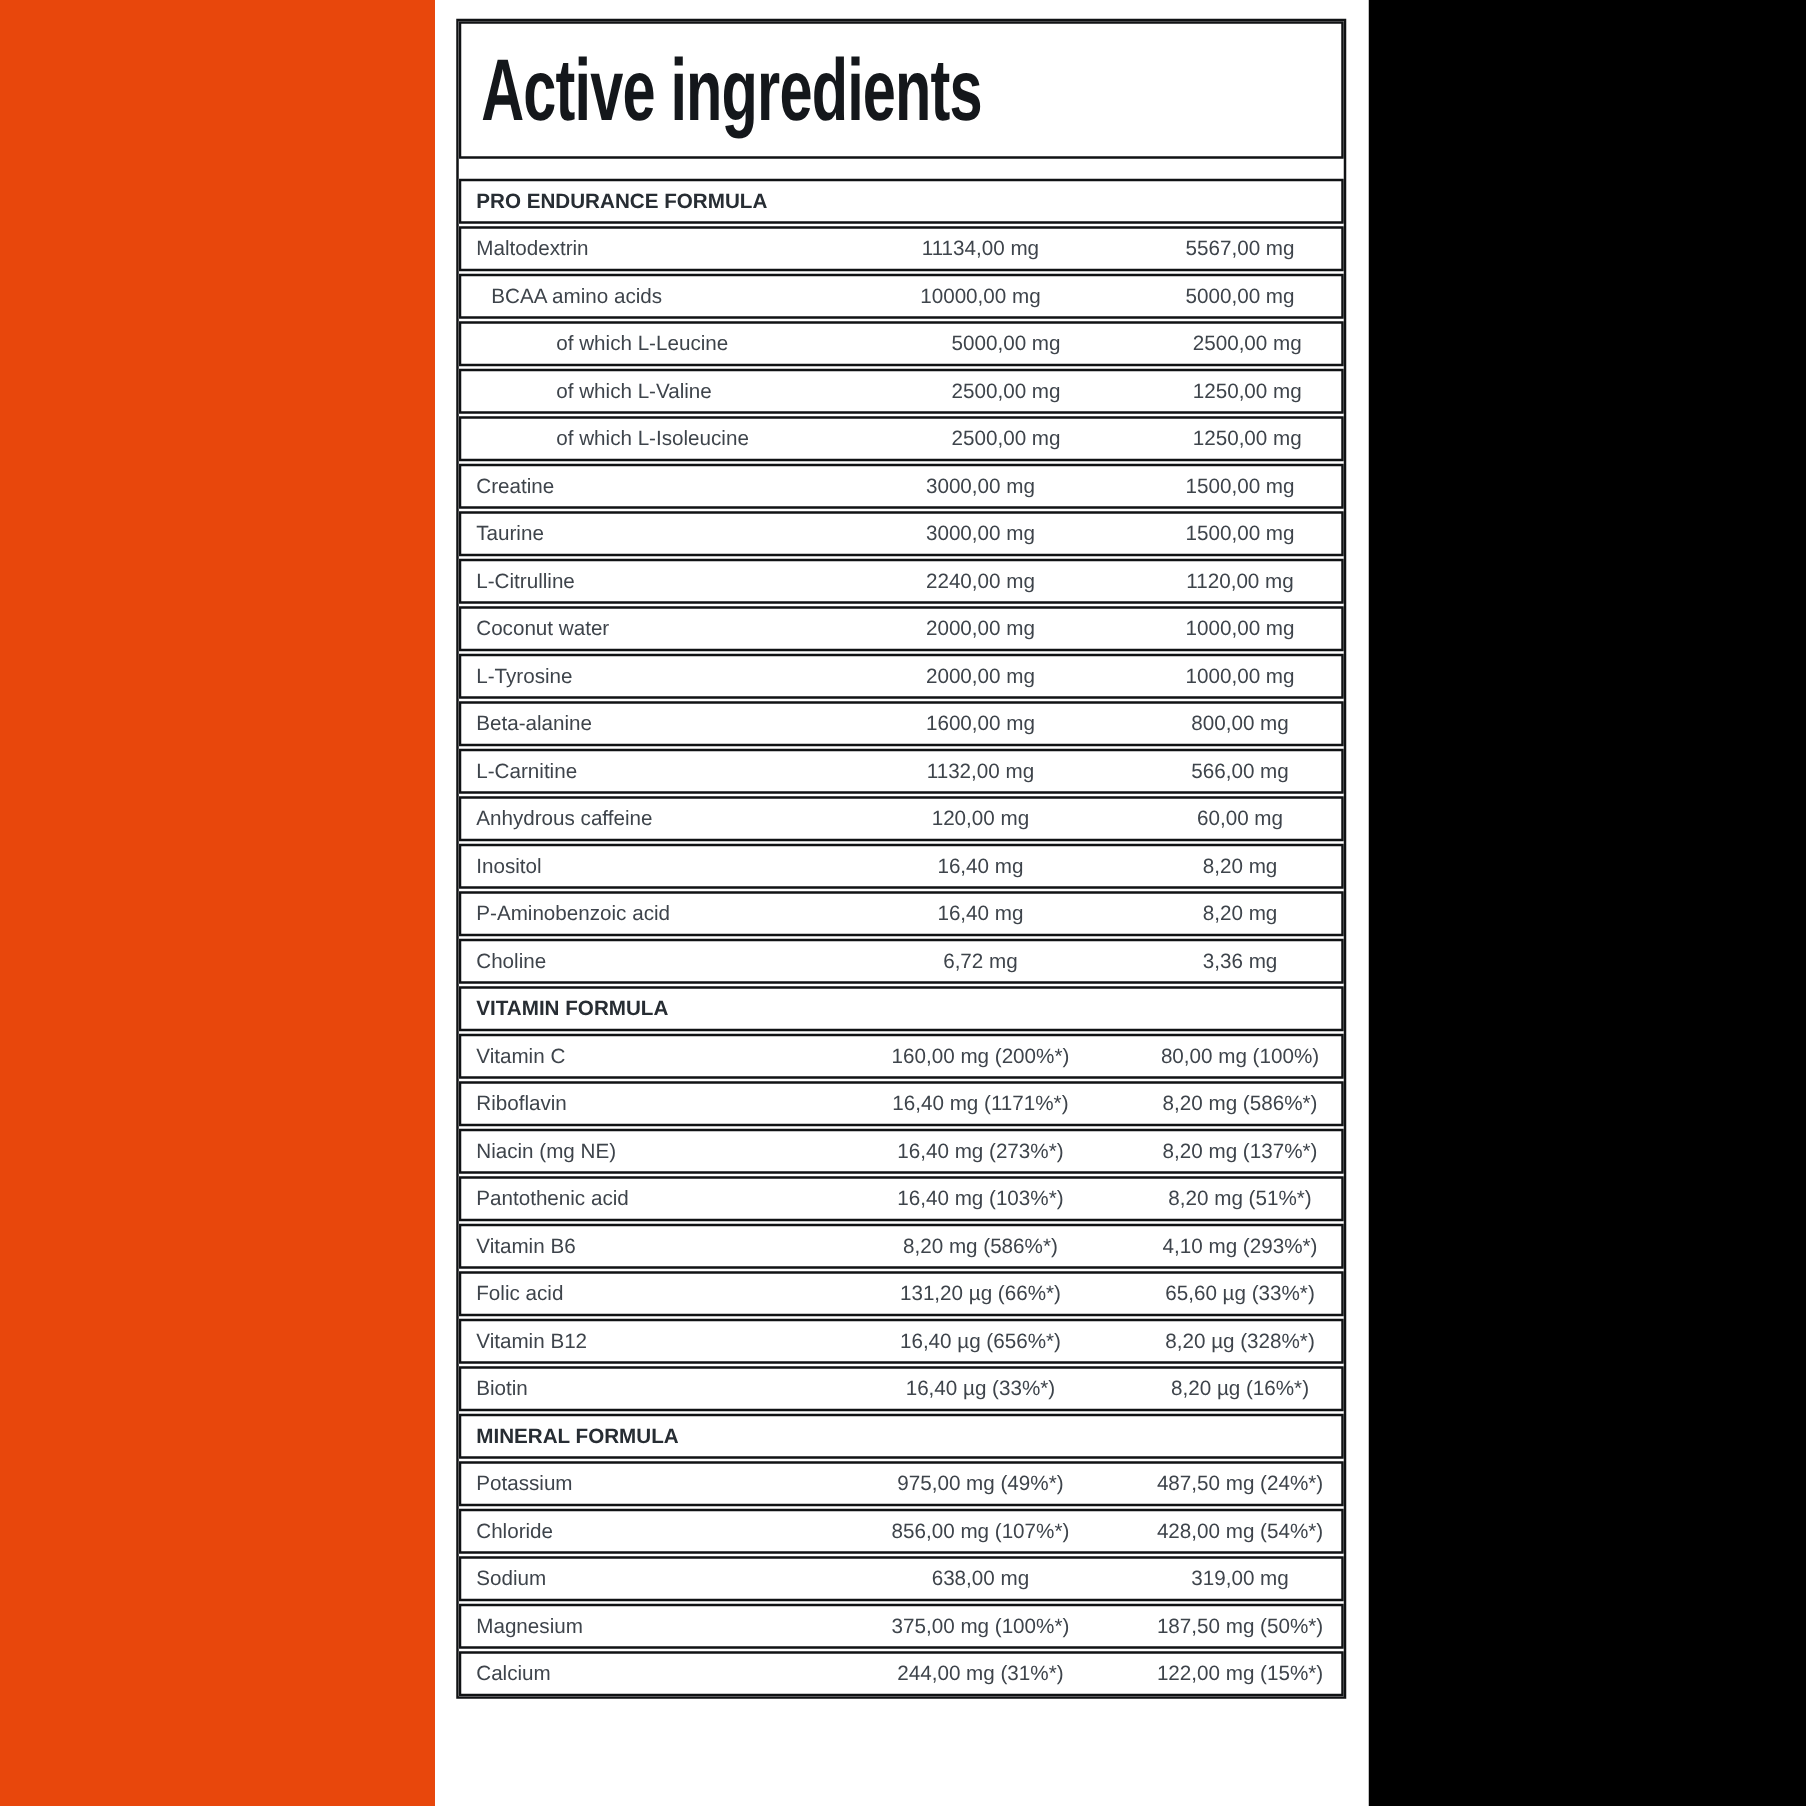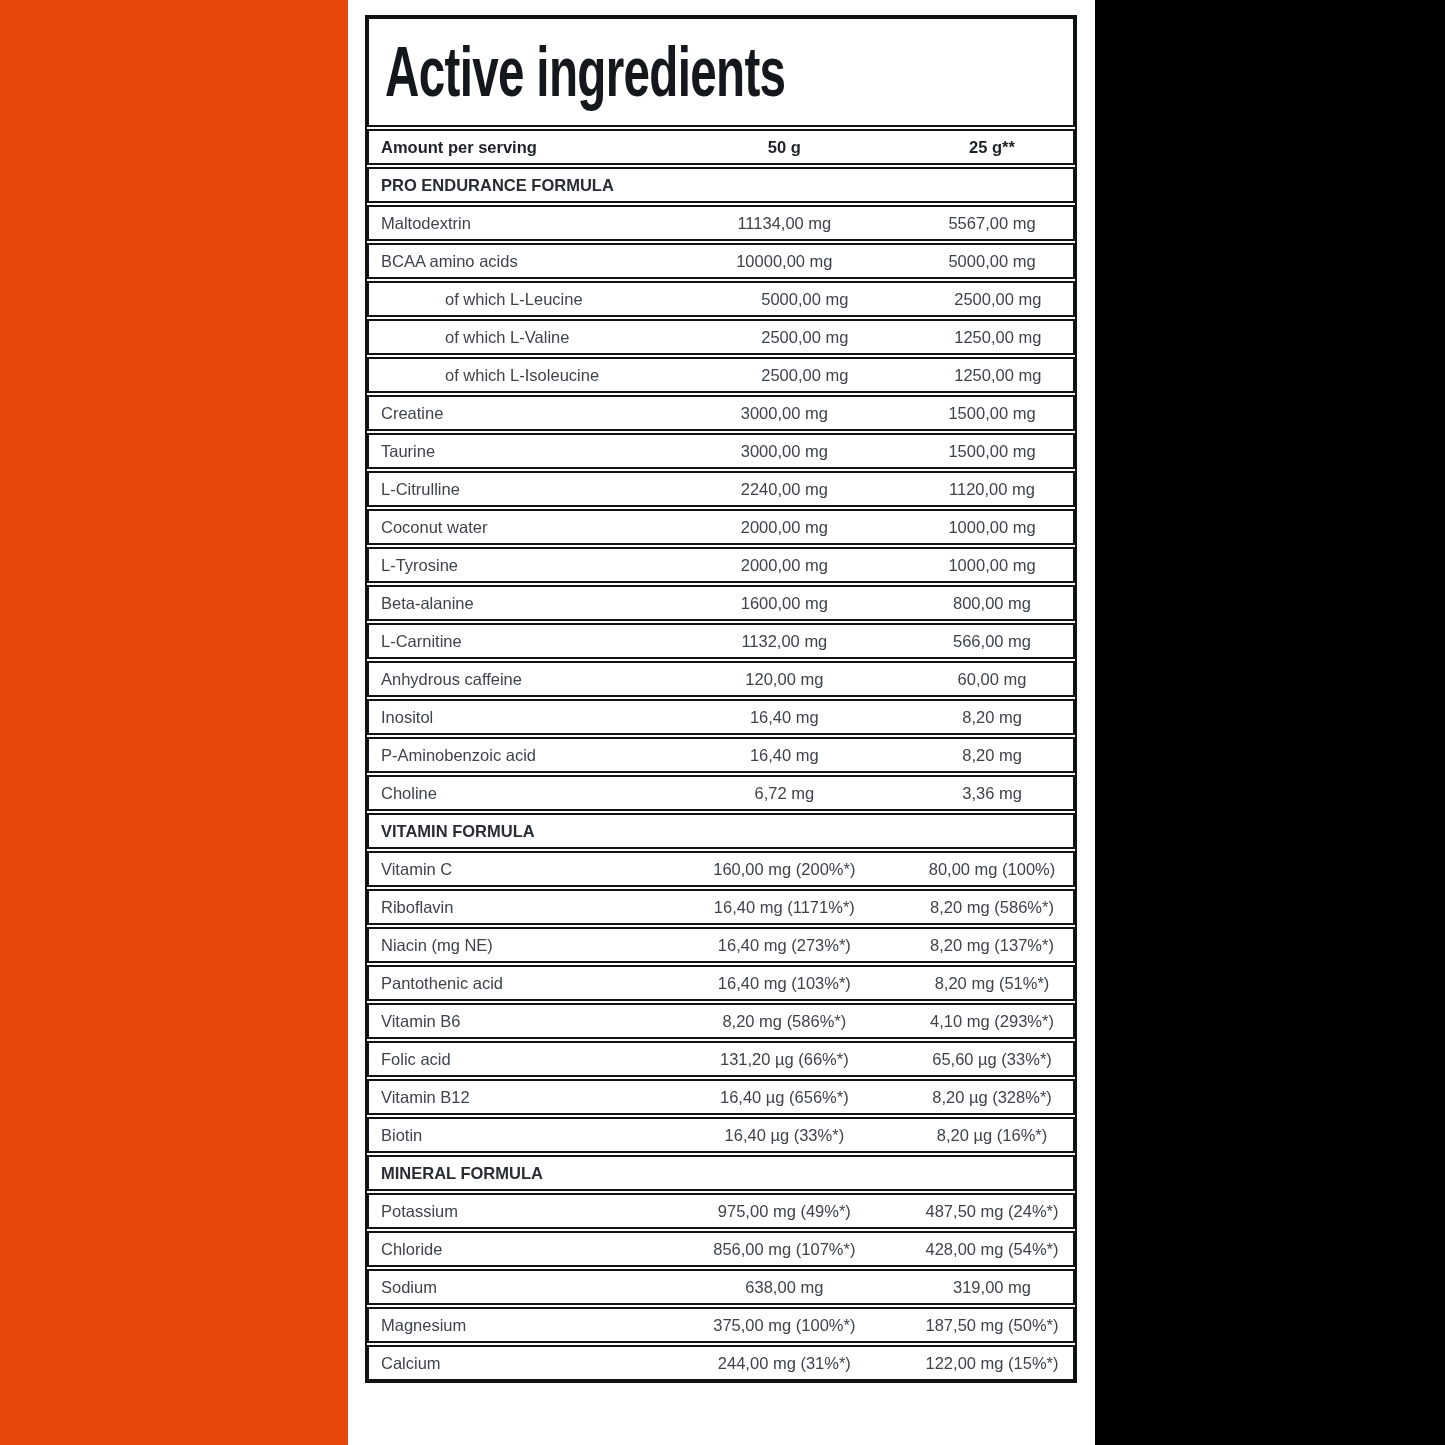--- a/index.html
+++ b/index.html
@@ -21,21 +21,21 @@
   }
   .table-wrap {
     position: absolute; left: 17px; top: 15px;
     width: 712px;
     border: 2px solid var(--line, #101214);
     background: #ffffff;
   }
   .title-box {
     height: 110px;
     border: 2px solid var(--line, #101214);
-    margin-bottom: 2px;
+    margin-bottom: 16px;
     display: flex; align-items: center;
     padding-left: 16px;
     background: #fff;
     overflow: hidden;
   }
   .title-text {
     font-size: 70px;
     font-weight: bold;
     color: #14171b;
     white-space: nowrap;
@@ -52,41 +52,36 @@
     font-size: 16.5px;
     color: var(--text-gray, #3E444B);
   }
   .rows .row:last-child { margin-bottom: 0; }
   .c-name  { width: 41%; padding-left: 12px; text-align: left; white-space: nowrap; overflow: hidden; }
   .c-v50   { width: 36%; text-align: center; white-space: nowrap; }
   .c-v25   { width: 23%; text-align: center; white-space: nowrap; }
   .header-row { font-weight: bold; color: #1d2226; }
   .section-row { font-weight: bold; color: #272d33; }
   .section-row .c-name { width: 100%; }
-  .indent-1 { padding-left: 12px; }
+  .indent-1 { padding-left: 24px; }
   .indent-2 { padding-left: 28px; margin-left: 48px; }
 </style>
 </head>
 <body>
 
 <div class="orange-panel"></div>
 
 <div class="page">
   <div class="table-wrap">
 
     <div class="title-box">
       <span class="title-text">Active ingredients</span>
     </div>
 
     <div class="rows">
-      <div class="row header-row">
-        <div class="c-name">Amount per serving</div>
-        <div class="c-v50">50 g</div>
-        <div class="c-v25">25 g**</div>
-      </div>
 
     <div class="row section-row">
           <div class="c-name">PRO ENDURANCE FORMULA</div>
         </div>
         <div class="row data-row">
           <div class="c-name indent-0">Maltodextrin</div>
           <div class="c-v50">11134,00 mg</div>
           <div class="c-v25">5567,00 mg</div>
         </div>
         <div class="row data-row">

